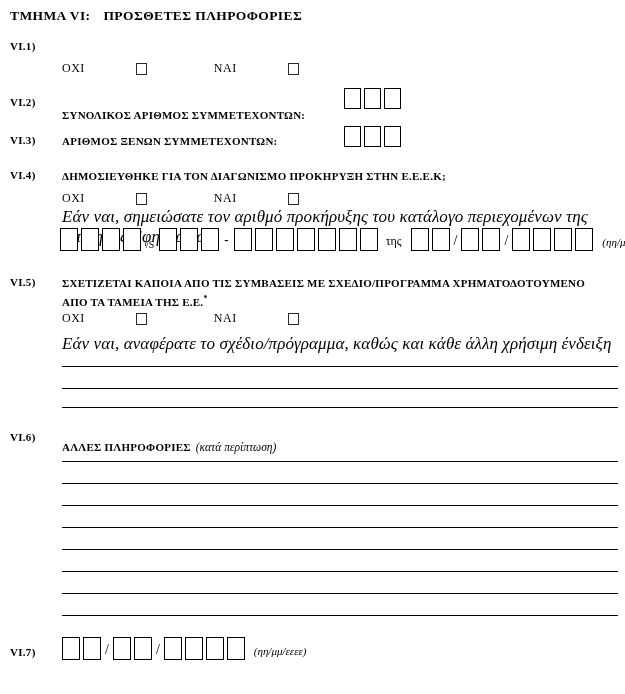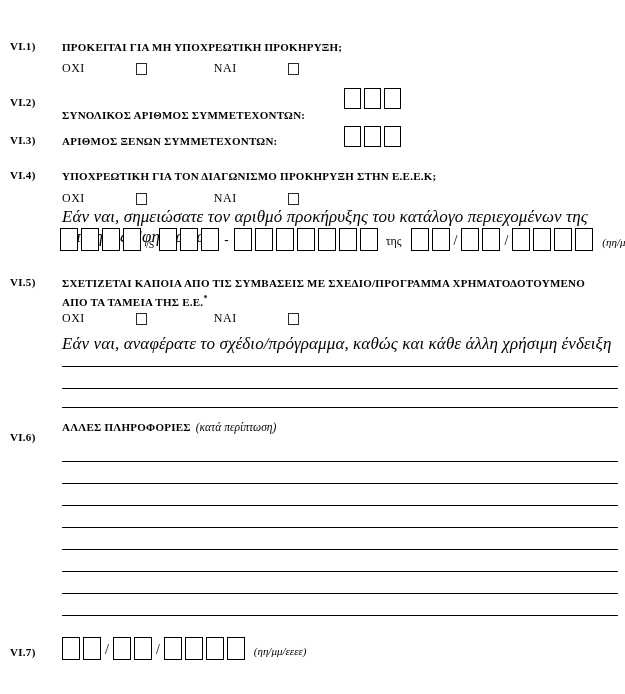--- a/index.html
+++ b/index.html
@@ -29,23 +29,25 @@
   .fmt { font-style:italic; font-size:11px; margin:0 0 3px 6px; white-space:nowrap; }
   .wline { position:absolute; left:62px; width:556px; height:0; border-bottom:1px solid #000; }
   .vi7row { position:absolute; left:62px; display:flex; align-items:flex-end; }
   .vi7row .lbl7 { font-weight:bold; font-size:11px; letter-spacing:.25px; margin:0 10px 3px 0; white-space:nowrap; }
 </style>
 </head>
 <body>
 
 <div class="page">
 
+  <div class="abs title">
+    <span>ΤΜΗΜΑ VI:</span><span class="gap">ΠΡΟΣΘΕΤΕΣ ΠΛΗΡΟΦΟΡΙΕΣ</span>
+  </div>
 
   <div class="num" style="top:40px;">VI.1)</div>
-  <div class="lbl" style="top:40px;">ΠΡΟΚΕΙΤΑΙ ΓΙΑ ΜΗ ΥΠΟΧΡΕΩΤΙΚΗ ΠΡΟΚΗΡΥΞΗ;</div>
   <div class="yn" style="top:61px;">
     <span>ΟΧΙ</span>
     <span class="cb"></span>
     <span class="yes-word">ΝΑΙ</span>
     <span class="cb"></span>
   </div>
 
   <div class="num" style="top:96px;">VI.2)</div>
   <div class="lbl" style="top:108px;">ΣΥΝΟΛΙΚΟΣ ΑΡΙΘΜΟΣ ΣΥΜΜΕΤΕΧΟΝΤΩΝ:</div>
   <div class="codes" style="top:88px; left:344px;">
@@ -56,21 +58,21 @@
 
   <div class="num" style="top:134px;">VI.3)</div>
   <div class="lbl" style="top:134px;">ΑΡΙΘΜΟΣ ΞΕΝΩΝ ΣΥΜΜΕΤΕΧΟΝΤΩΝ:</div>
   <div class="codes" style="top:126px; left:344px;">
     <span class="nbox"></span>
     <span class="nbox"></span>
     <span class="nbox"></span>
   </div>
 
   <div class="num" style="top:169px;">VI.4)</div>
-  <div class="lbl" style="top:169px;">ΥΠΟΧΡΕΩΤΙΚΗ ΓΙΑ ΤΟΝ ΔΙΑΓΩΝΙΣΜΟ ΠΡΟΚΗΡΥΞΗ ΣΤΗΝ Ε.Ε.Ε.Κ;</div>
+  <div class="lbl" style="top:169px;">ΔΗΜΟΣΙΕΥΘΗΚΕ ΓΙΑ ΤΟΝ ΔΙΑΓΩΝΙΣΜΟ ΠΡΟΚΗΡΥΞΗ ΣΤΗΝ Ε.Ε.Ε.Κ;</div>
   <div class="yn" style="top:191px;">
     <span>ΟΧΙ</span>
     <span class="cb"></span>
     <span class="yes-word">ΝΑΙ</span>
     <span class="cb"></span>
   </div>
   <div class="hint" style="top:207px;">Εάν ναι, σημειώσατε τον αριθμό προκήρυξης του κατάλογο περιεχομένων της Επίσημης Εφημερίδας</div>
   <div class="codes" style="top:228px; left:60px;">
     <span class="dbox"></span>
     <span class="dbox"></span>
@@ -111,21 +113,21 @@
     <span class="cb"></span>
     <span class="yes-word">ΝΑΙ</span>
     <span class="cb"></span>
   </div>
   <div class="hint" style="top:334px;">Εάν ναι, αναφέρατε το σχέδιο/πρόγραμμα, καθώς και κάθε άλλη χρήσιμη ένδειξη</div>
   <div class="wline" style="top:366px;"></div>
   <div class="wline" style="top:388px;"></div>
   <div class="wline" style="top:407px;"></div>
 
   <div class="num" style="top:431px;">VI.6)</div>
-  <div class="lbl" style="top:420px;">
+  <div class="lbl" style="top:440px;">
     <span>ΑΛΛΕΣ ΠΛΗΡΟΦΟΡΙΕΣ</span><span class="note">(κατά περίπτωση)</span>
   </div>
   <div class="wline" style="top:461px;"></div>
   <div class="wline" style="top:483px;"></div>
   <div class="wline" style="top:505px;"></div>
   <div class="wline" style="top:527px;"></div>
   <div class="wline" style="top:549px;"></div>
   <div class="wline" style="top:571px;"></div>
   <div class="wline" style="top:593px;"></div>
   <div class="wline" style="top:615px;"></div>

